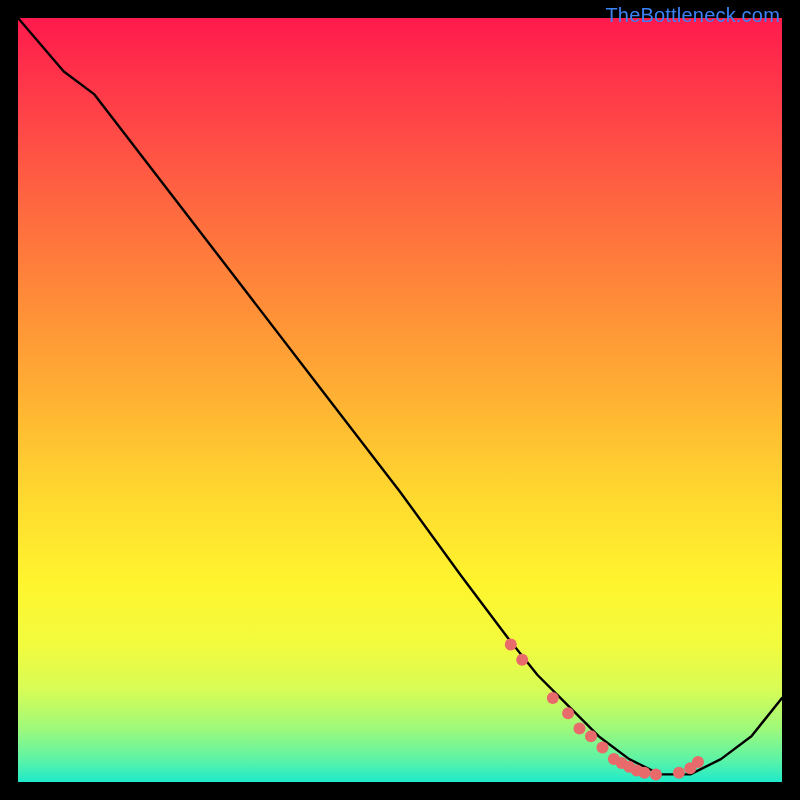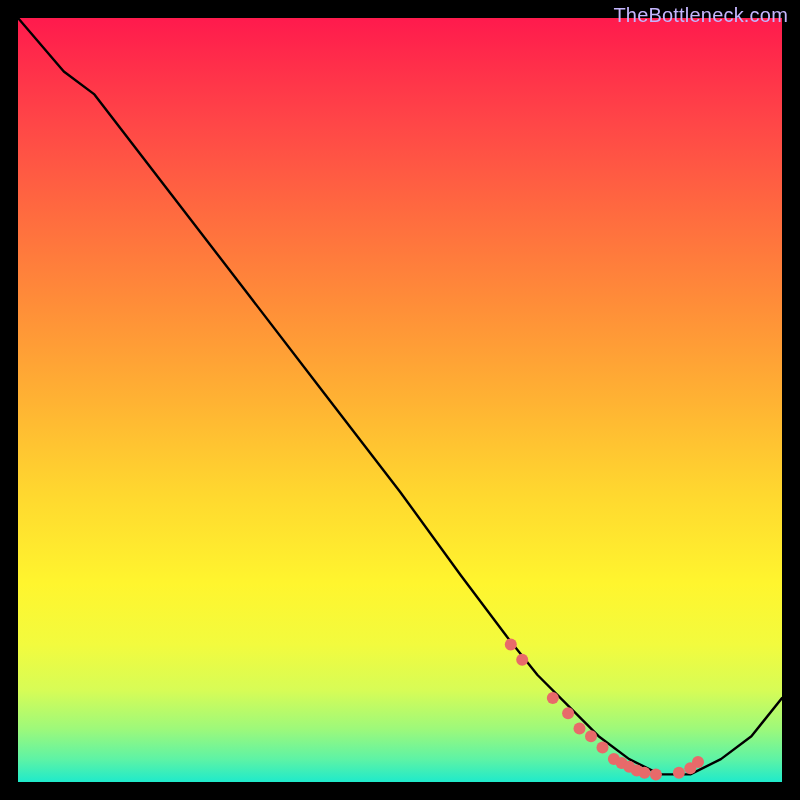--- a/index.html
+++ b/index.html
@@ -44,22 +44,22 @@
       #1feacb 100%
     );
   }
   .curve-svg {
     position: absolute;
     inset: 0;
   }
   .watermark {
     position: absolute;
     top: 4px;
-    right: 12px;
-    color: #c4b5fd;
+    right: 20px;
+    color: #3b82f6;
     font-size: 20px;
     letter-spacing: 0.2px;
     font-weight: 500;
   }
 </style>
 </head>
 <body>
 
 <div class="stage">
 

